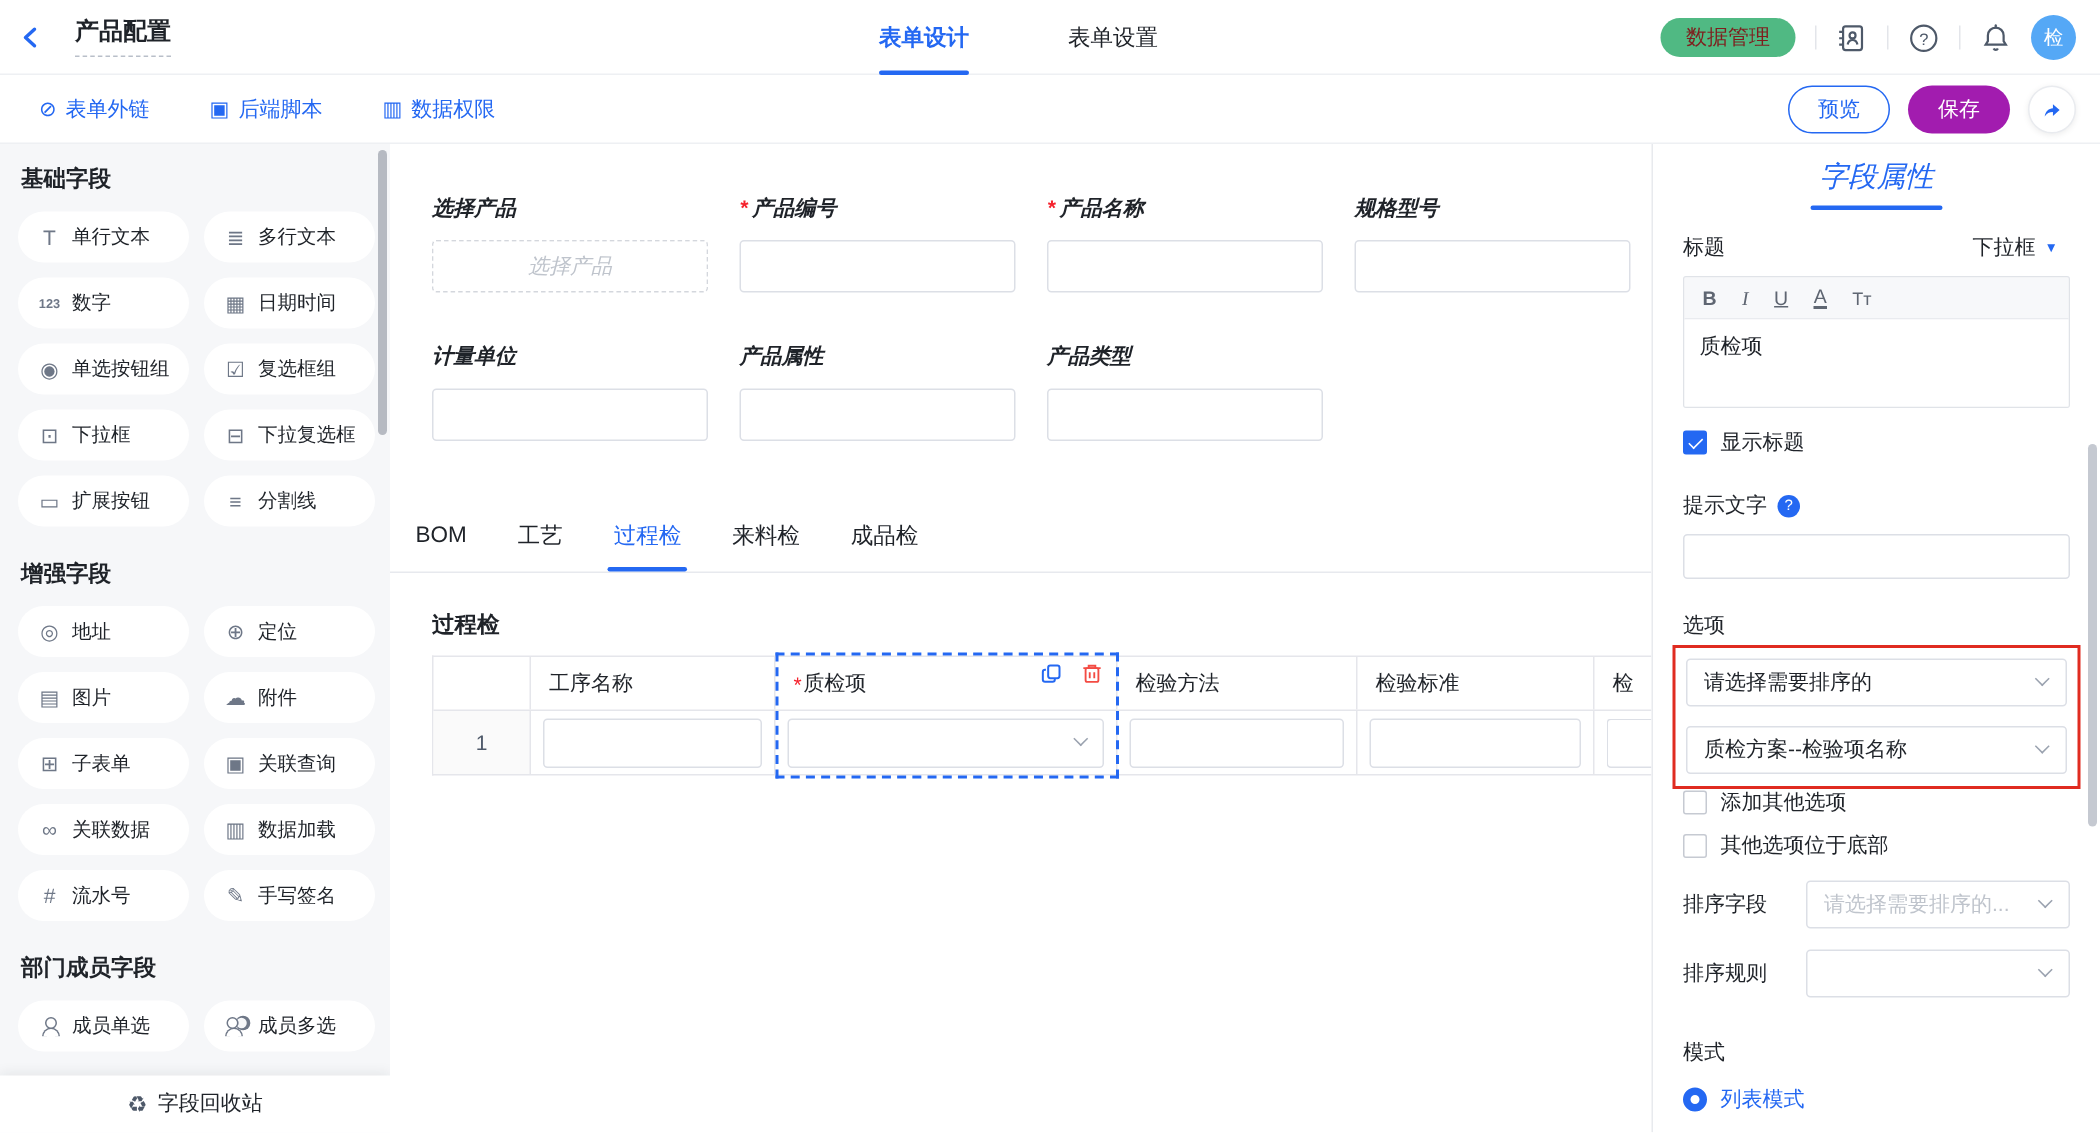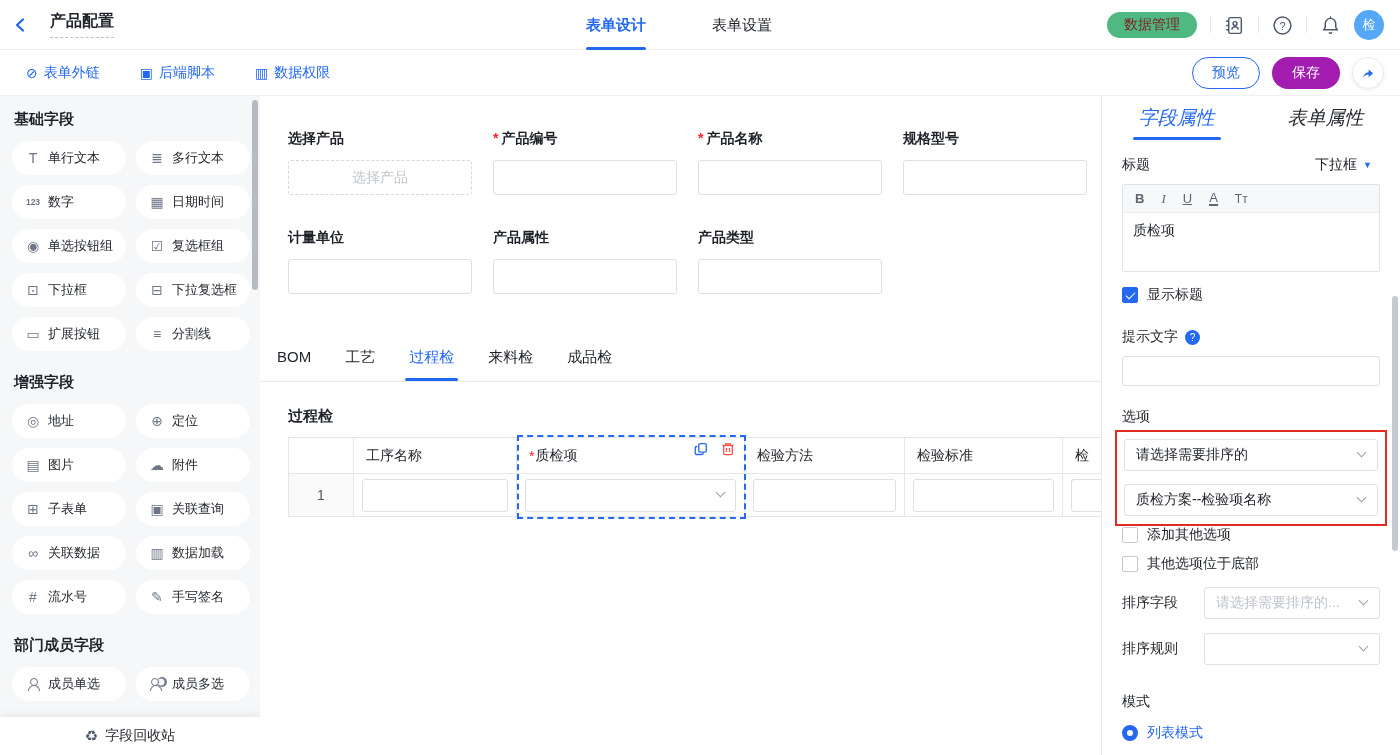--- a/index.html
+++ b/index.html
@@ -62,21 +62,21 @@
   .ic-people::after { left:1px; }
   .ghost-row { margin-top:10px; }
   .sb-scroll { position:absolute; right:2px; top:4px; width:6px; height:190px;
                background:#b6bac2; border-radius:3px; }
   .recycle-bar { position:absolute; left:0; right:0; bottom:0; height:38px; background:#fff;
                  box-shadow:0 -2px 8px rgba(31,35,41,.08); display:flex; align-items:center;
                  justify-content:center; gap:7px; cursor:pointer; font-size:14px; }
   .recycle-ic { color:#4e5969; font-size:15px; }
   
   .canvas { position:relative; flex:1; background:#fff; overflow:hidden; padding:34px 28px 0 28px; }
-  .frow { display:flex; gap:21px; }
+  .frow { display:flex; gap:21px;font-style:italic; }
   .frow + .frow { margin-top:34px; }
   .fblock { width:184px; flex:none; }
   .flabel { font-weight:bold; font-size:14px; display:flex; gap:2px; margin-bottom:12px; }
   .req::before { content:"*"; color:#f5222d; margin-right:1px; }
   .f-input { height:35px; border:1px solid #dcdfe6; border-radius:3px; background:#fff; }
   .f-picker { height:35px; border:1px dashed #d4d7dd; border-radius:3px; display:flex;
               align-items:center; justify-content:center; color:#bfc4cc; cursor:pointer; }
   .subtabs { display:flex; gap:34px; margin:54px 0 0 -11px; position:relative; }
   .stab { position:relative; font-size:15px; padding-bottom:14px; cursor:pointer; }
   .stab.active { color:#2468f2; }
@@ -457,21 +457,20 @@
                 </svg>
             </span>
           </div>
         </div>
       </div>
     </div>
 
     <div class="panel">
       <div class="p-tabs">
         <div class="p-tab active">字段属性</div>
-        <div class="p-tab">表单属性</div>
       </div>
       <div class="p-body">
         <div class="p-row-split">
           <span class="p-label">标题</span>
           <span class="ftype">下拉框</span>
         </div>
         <div class="editor">
           <div class="ed-toolbar" id="editor-toolbar">
               <span class="fmt-bold">B</span>
               <span class="fmt-italic">I</span>

